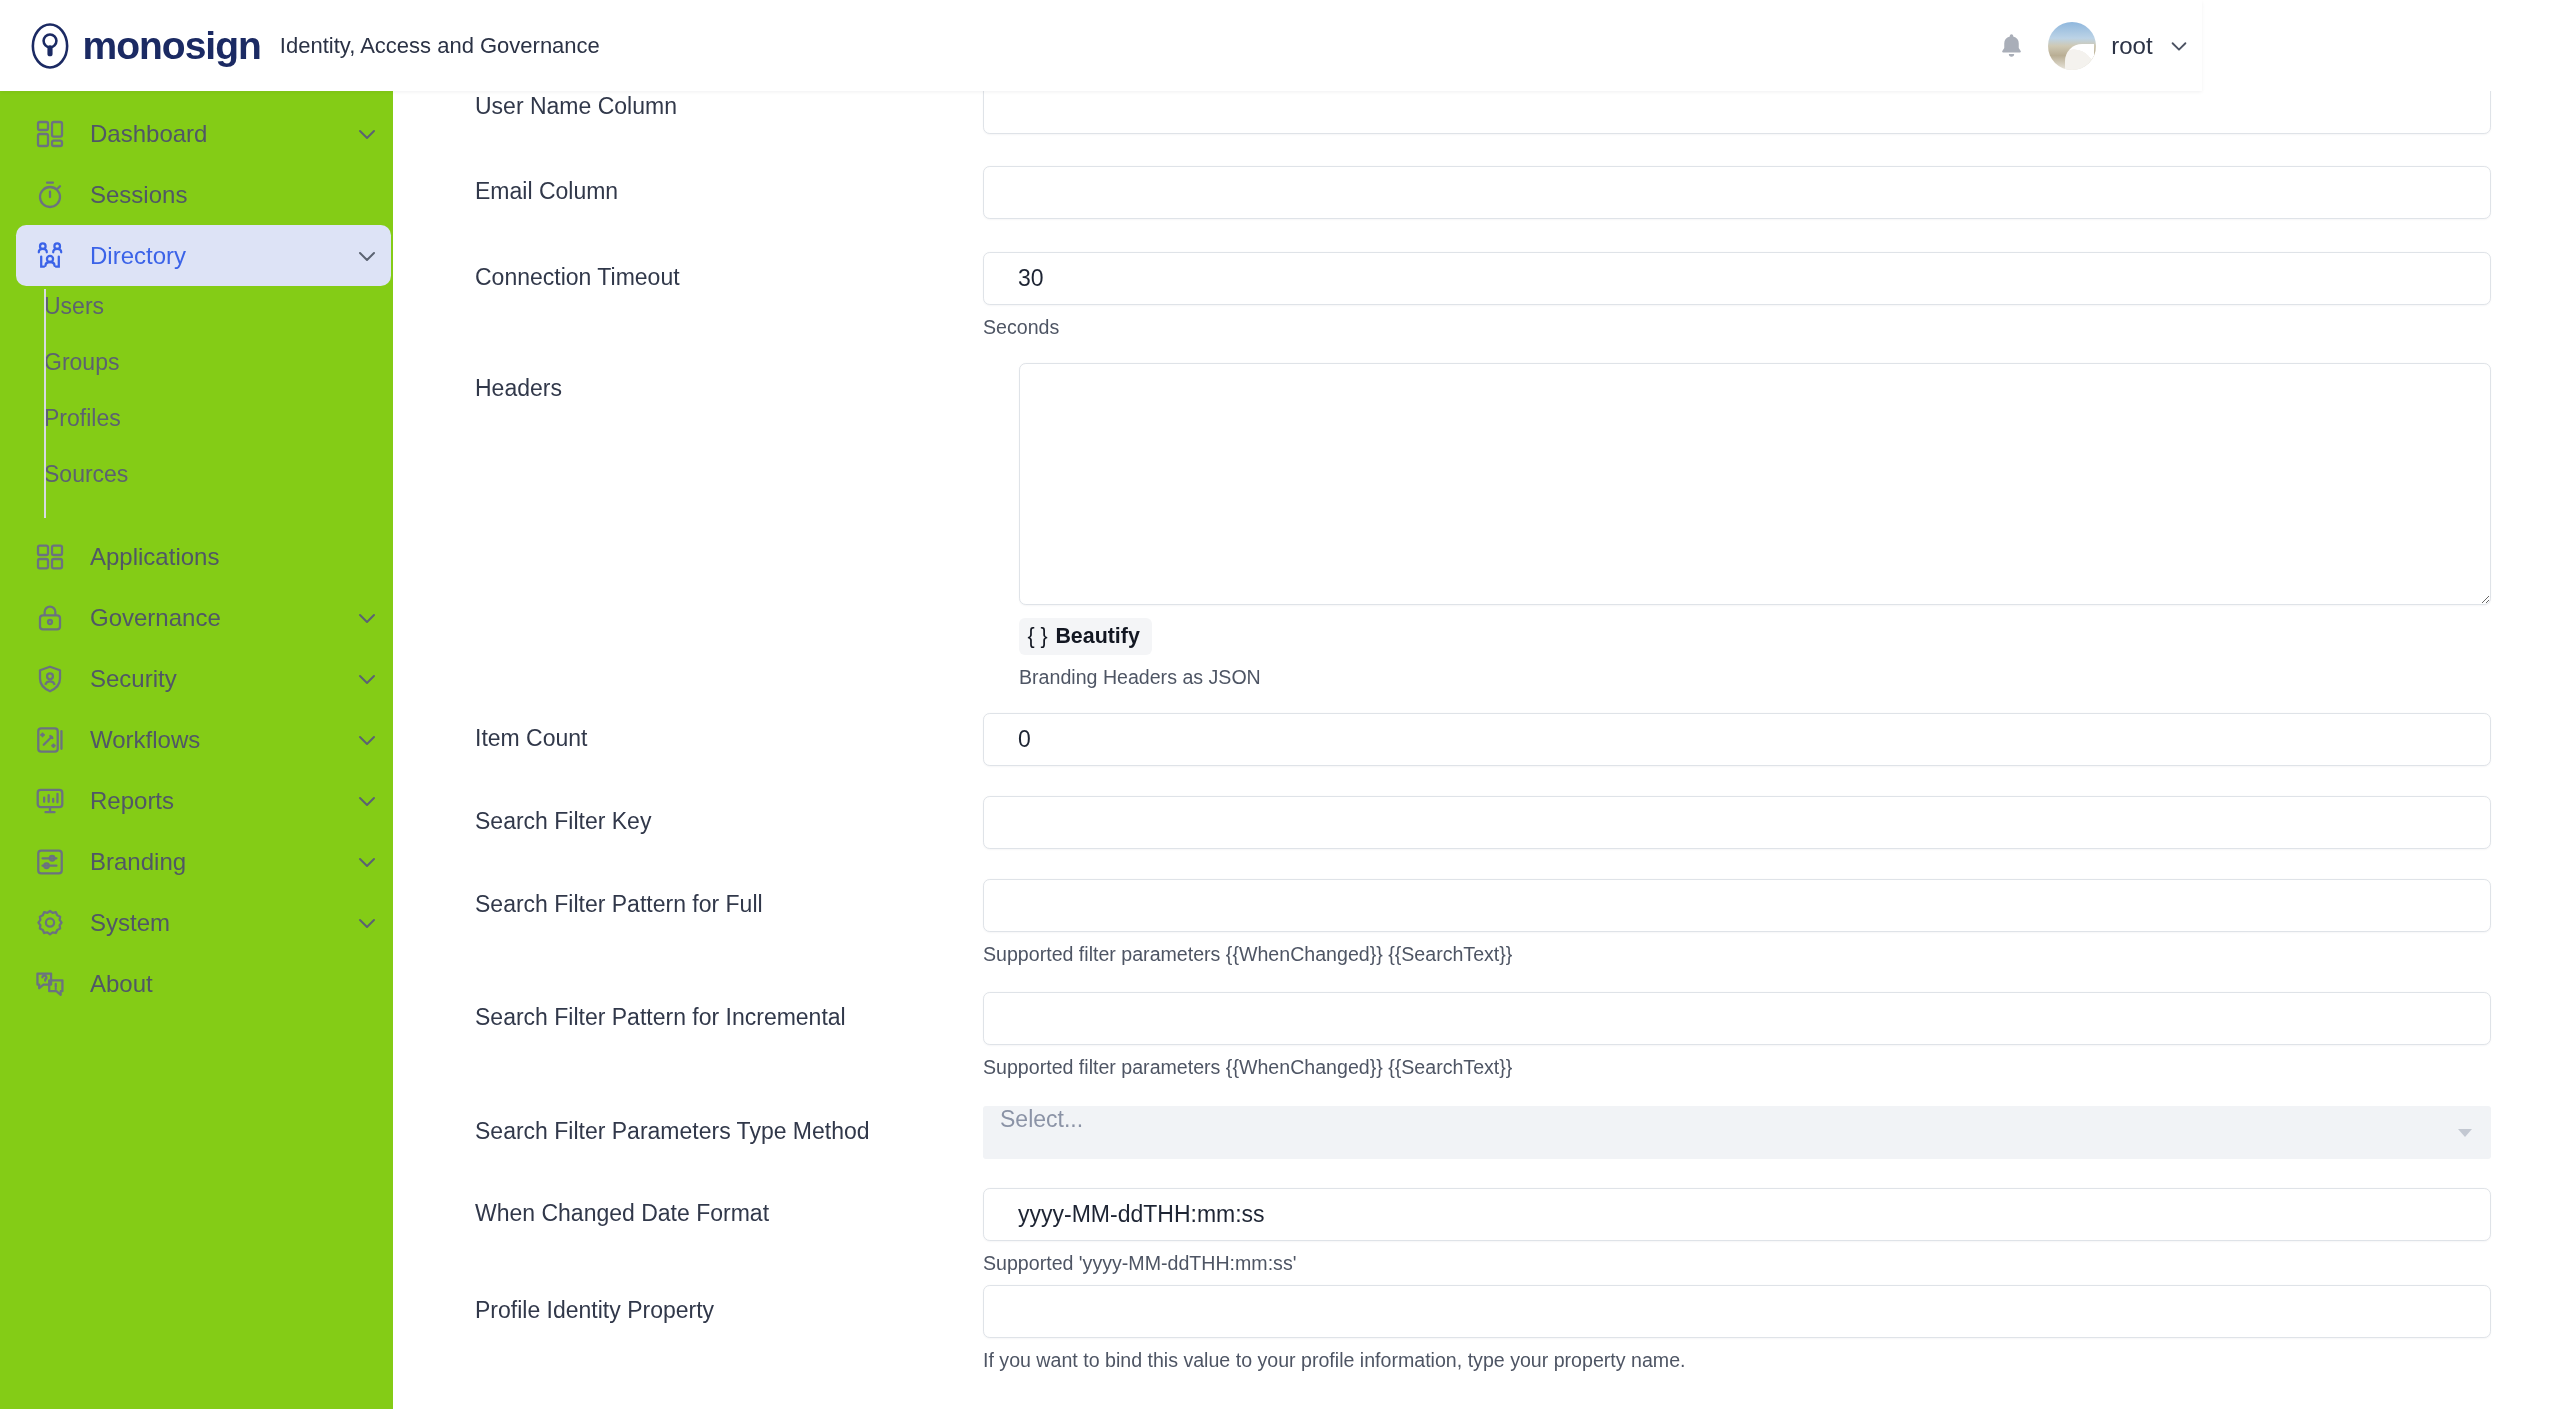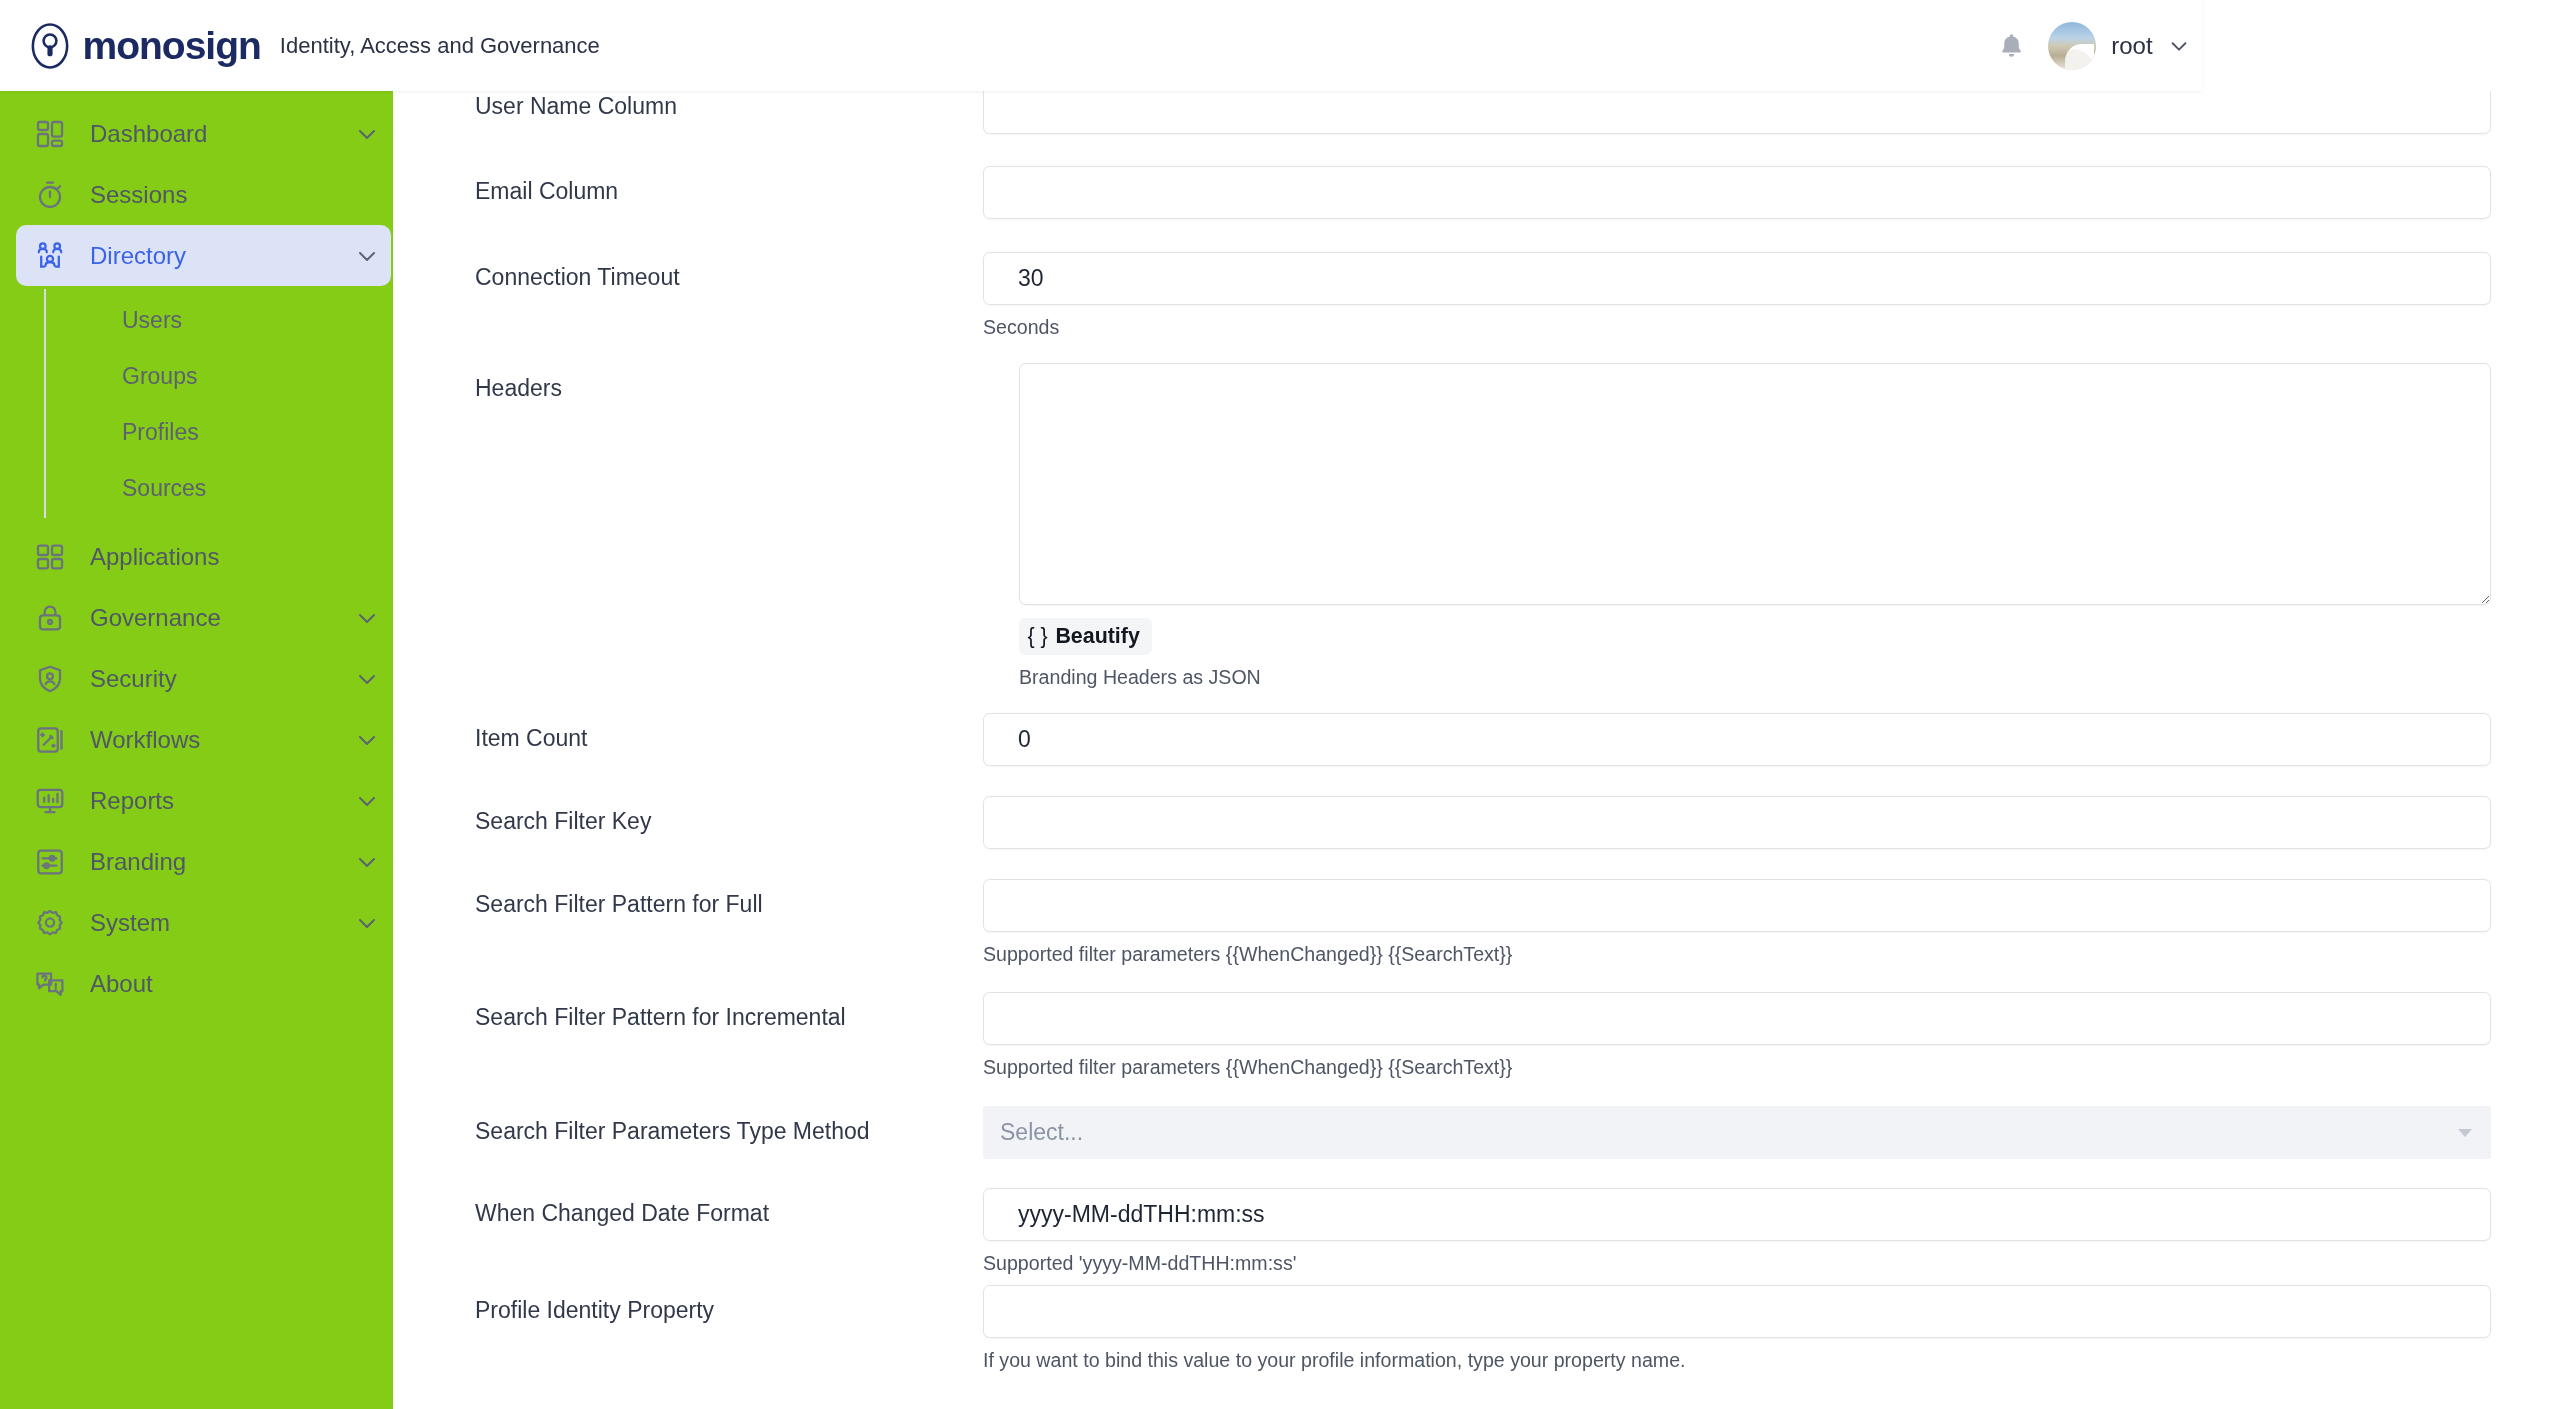--- a/index.html
+++ b/index.html
@@ -70,22 +70,22 @@
   .nav-item.active { background: #dde3f6; }
   .nav-item.active .ico { color: #3b63e8; }
   .nav-item.active .lbl { color: #3b63e8; }
 
   .subnav { position: relative; padding: 6.8px 0 10.2px 0; }
   .subnav::before {
     content: ""; position: absolute; left: 44px; top: 3.4px; bottom: 8.5px;
     width: 1.7px; background: #d7dbe2;
   }
   .sub-item {
-    height: 56px; display: flex; align-items: center;
-    padding-left: 86px; cursor: pointer; margin-left: 36px;
+    height: 56px; display: flex; 
+    padding-left: 44px; cursor: pointer;
   }
   .sub-item .lbl { font-size: 23px; color: #5c6270; }
 
   
   .content {
     position: absolute; top: 91px; left: 393px;
     width: 2183px; height: 1319px;
     background: #ffffff; overflow: hidden;
   }
   .form { position: relative; padding: 0 85px 0 82px; }
@@ -123,21 +123,21 @@
     background: #f4f5f7; border: none; border-radius: 6px;
     padding: 6px 12px 6px 8.5px; margin-top: 13px; cursor: pointer;
     font-family: "Liberation Sans", sans-serif;
   }
   .beautify .braces { font-size: 21.4px; color: #131722; line-height: 1; }
   .beautify .btxt { font-size: 21.4px; font-weight: bold; color: #131722; }
 
   .select {
     position: relative; width: 100%; height: 53px;
     background: #f1f3f6; border: none; border-radius: 3px;
-    display: flex; align-items: center; padding: 0 17px; cursor: pointer;
+    display: flex; align-items: flex-start; padding: 0 17px; cursor: pointer;
   }
   .select .sel-val { font-size: 23px; color: #8b93a6; }
   .select .caret {
     position: absolute; right: 19px; top: 50%; margin-top: -3.4px;
     width: 0; height: 0;
     border-left: 7.7px solid transparent; border-right: 7.7px solid transparent;
     border-top: 8.5px solid #c3c8d2;
   }
 </style>
 </head>

